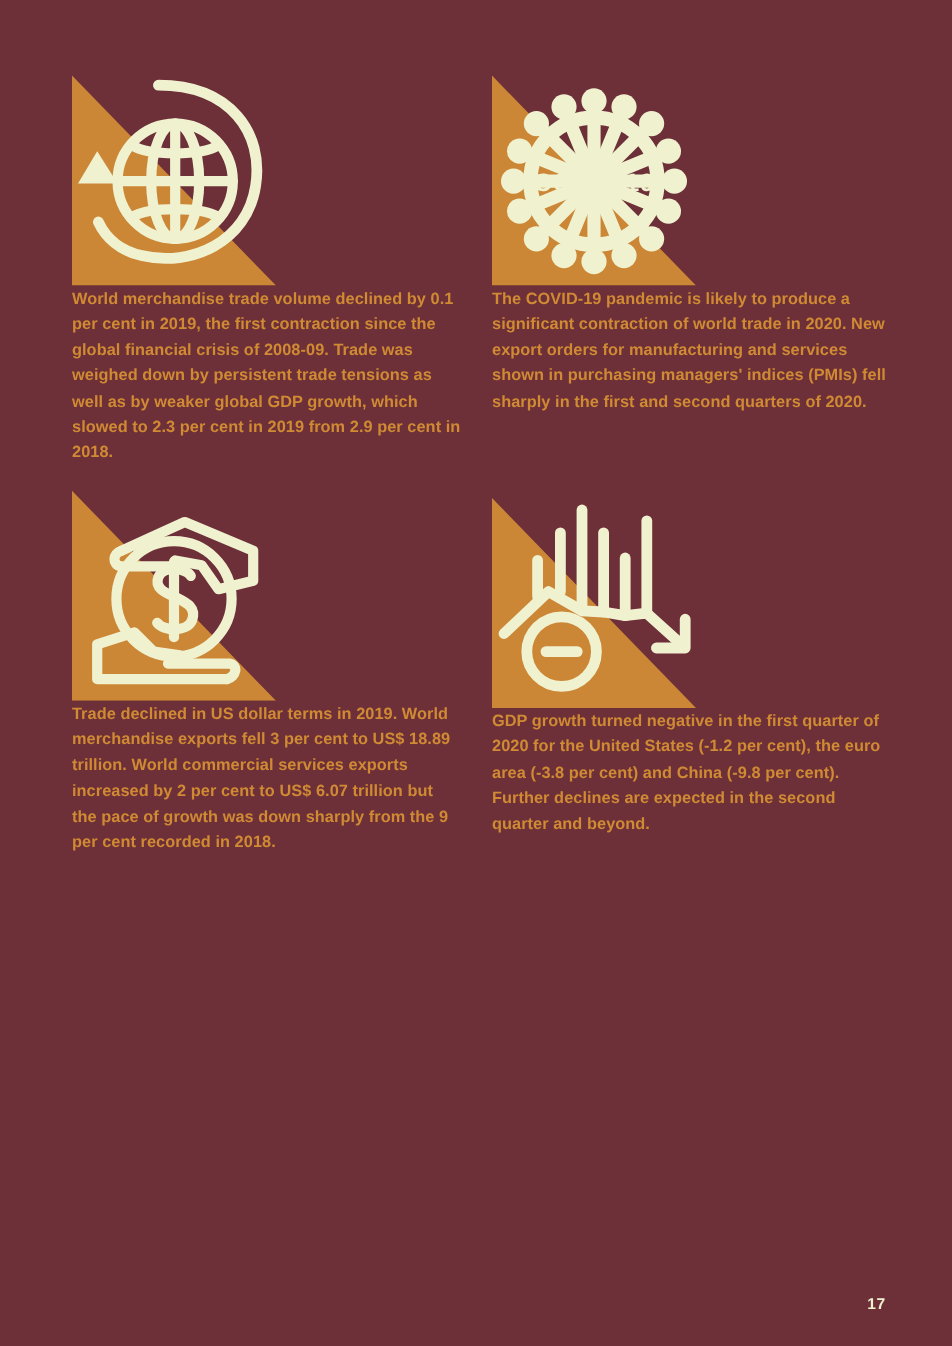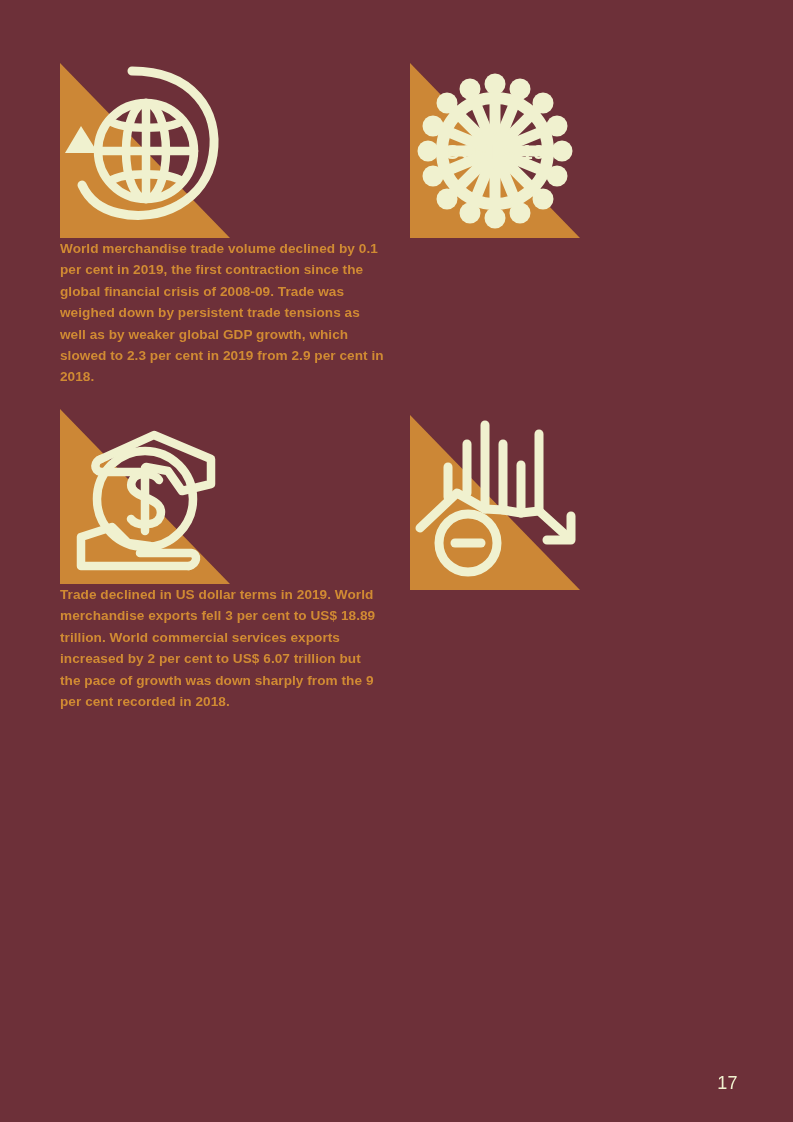--- a/index.html
+++ b/index.html
@@ -66,22 +66,22 @@
   .card-br .body-text {
     width: 330px;
   }
 
   
   .page-number {
     position: absolute;
     right: 55px;
     bottom: 28px;
     color: #f0f1cf;
-    font-size: 18px;
-    font-weight: normal;
+    font-size: 13px;
+    font-weight: bold;
     letter-spacing: 0.4px;
   }
 
   .covid-label {
     font-family: "Liberation Sans", sans-serif;
     font-weight: bold;
     font-size: 21px;
     letter-spacing: 0.5px;
     fill: #f0f1cf;
   }
@@ -162,20 +162,21 @@
             <circle cx="23" cy="63" r="10.5"></circle>
             <circle cx="37" cy="40" r="10.5"></circle>
             <circle cx="60" cy="26" r="10.5"></circle>
           </g>
 
           <circle cx="85" cy="88" r="53" fill="none" stroke-width="12"></circle>
         </g>
         <text class="covid-label" x="85" y="96" text-anchor="middle">COVID-19</text>
       </svg>
     </div>
+    <div class="body-text">The COVID-19 pandemic is likely to produce a significant contraction of world trade in 2020. New export orders for manufacturing and services shown in purchasing managers' indices (PMIs) fell sharply in the first and second quarters of 2020.</div>
   </div>
 
   <div class="card card-bl">
     <div class="icon-box">
       <svg class="tri" viewBox="0 0 170 175">
         <polygon points="0,0 170,175 0,175" fill="#cc8736"></polygon>
       </svg>
       <svg class="glyph" viewBox="0 0 170 175">
         <g fill="none" stroke="#f0f1cf" stroke-width="8.5" stroke-linejoin="round" stroke-linecap="round">
 
@@ -216,17 +217,18 @@
 
           <path d="M137 125 L161 125 L161 101" stroke-width="9" stroke-linejoin="round"></path>
         </g>
 
         <g stroke="#f0f1cf" fill="none" stroke-width="9">
           <circle cx="58" cy="128" r="29"></circle>
           <line x1="45" y1="128" x2="71" y2="128" stroke-linecap="round"></line>
         </g>
       </svg>
     </div>
+    <div class="body-text">GDP growth turned negative in the first quarter of 2020 for the United States (-1.2 per cent), the euro area (-3.8 per cent) and China (-9.8 per cent). Further declines are expected in the second quarter and beyond.</div>
   </div>
 
   <div class="page-number">17</div>
 
 </div>
 
 </body></html>

